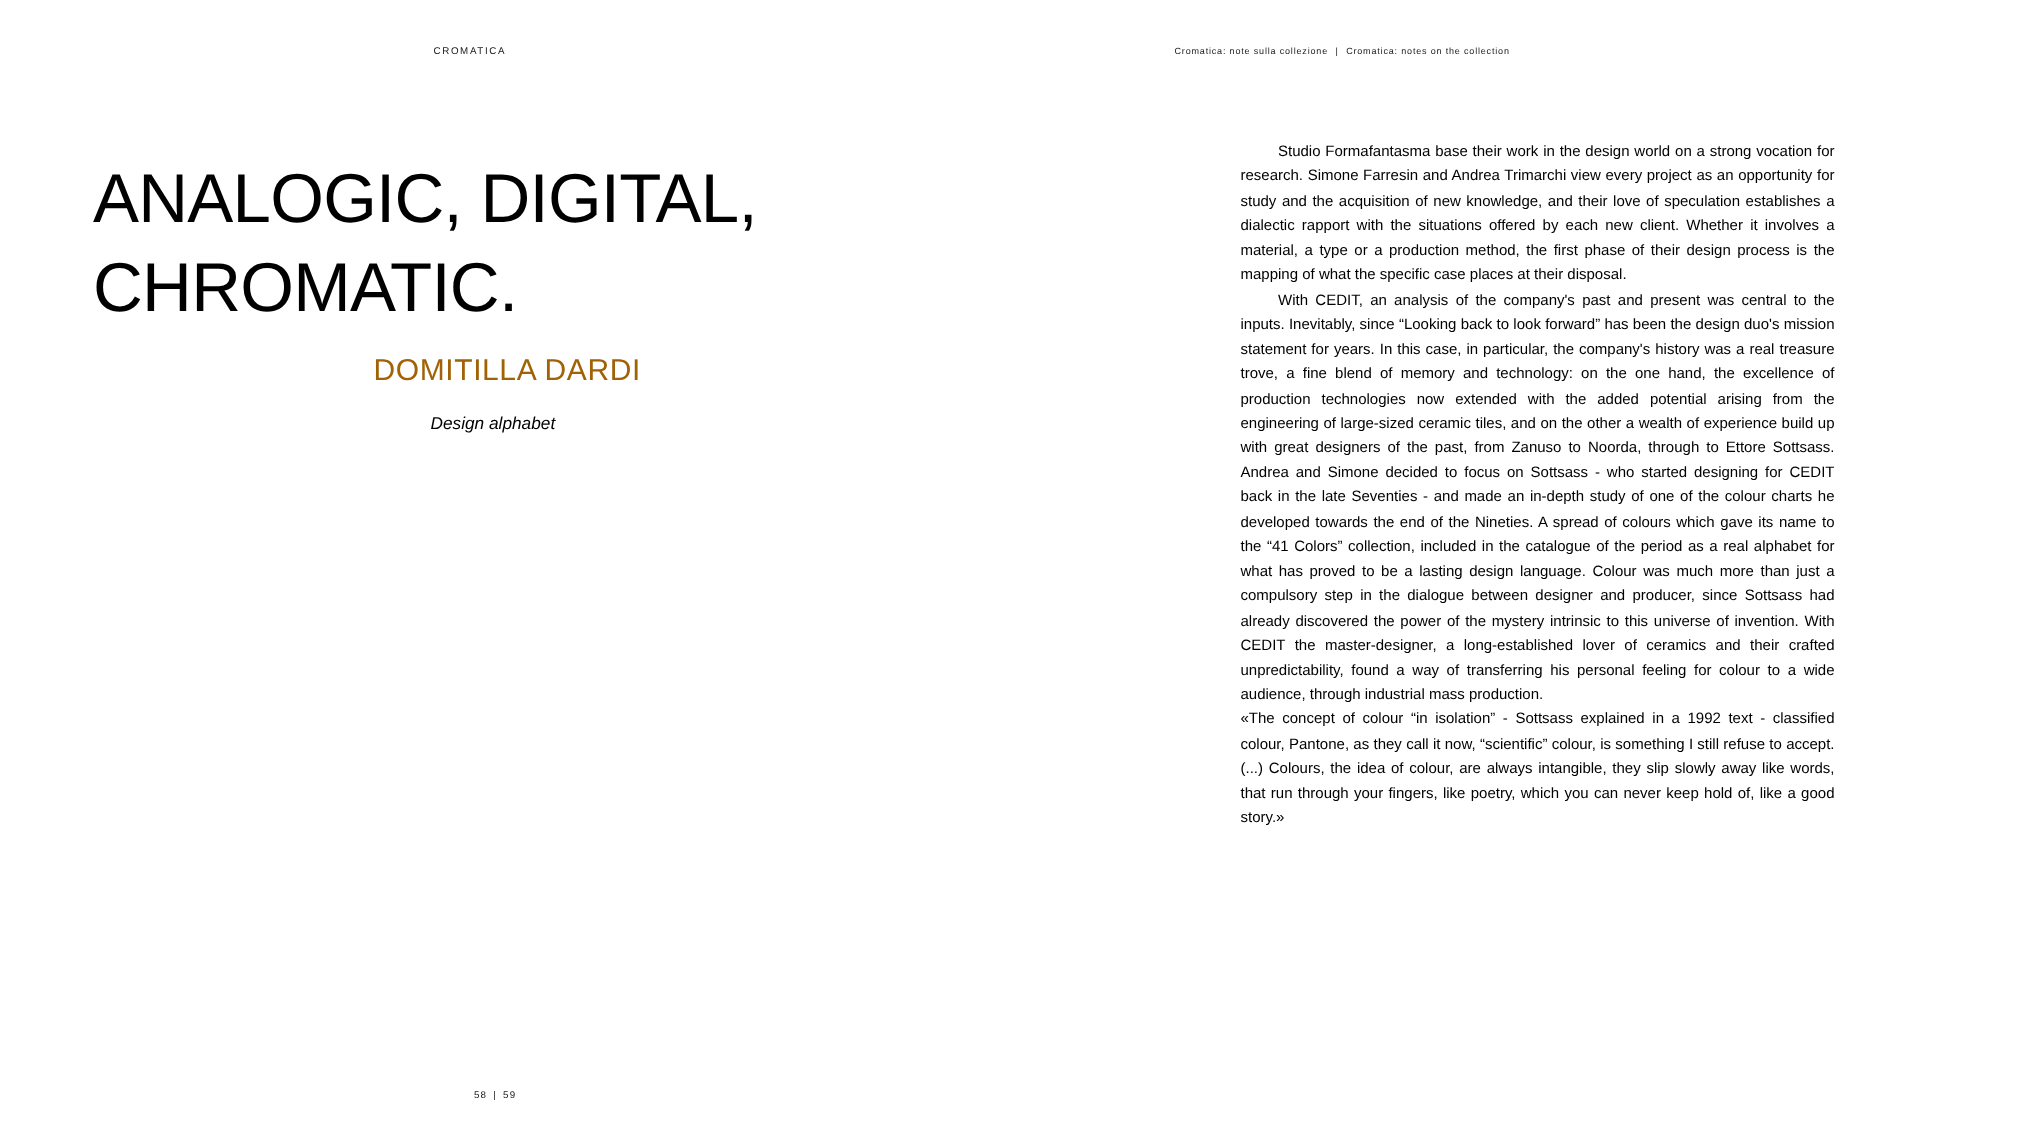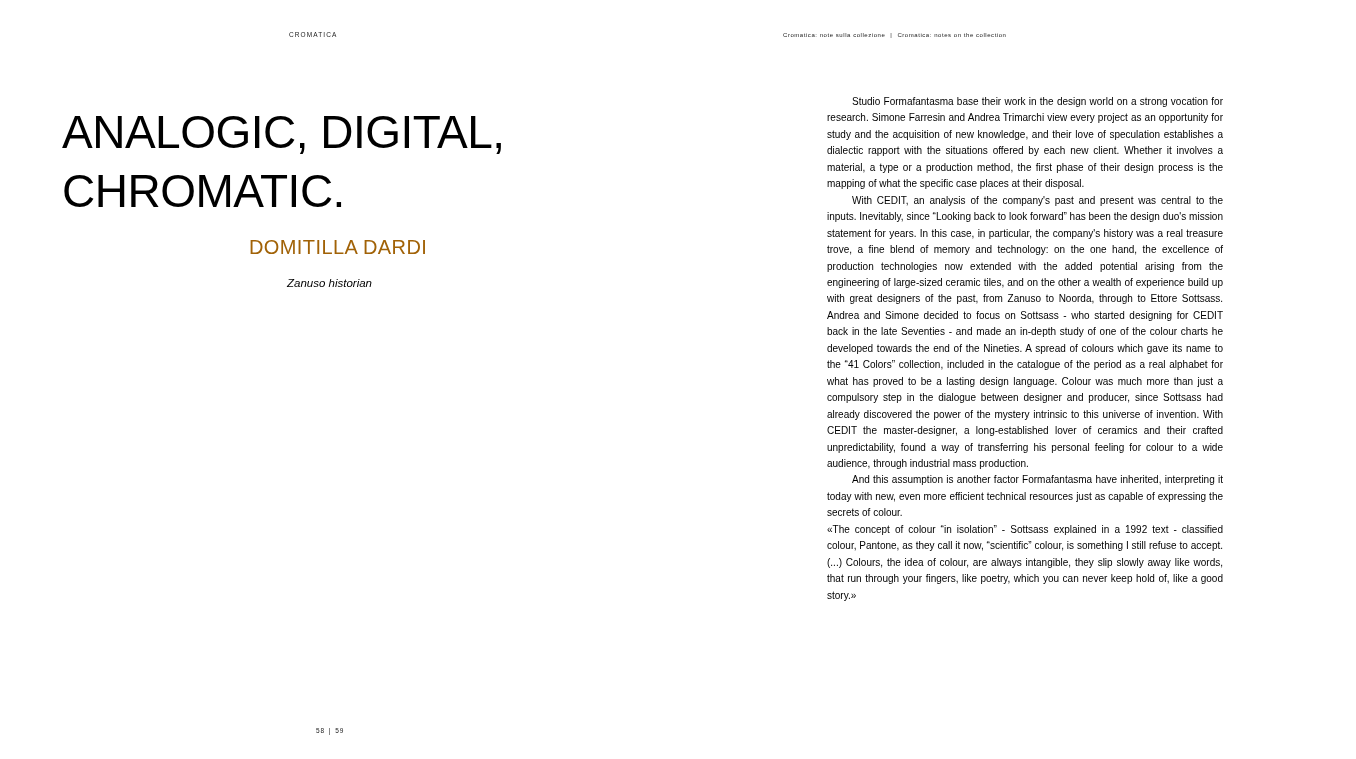--- a/index.html
+++ b/index.html
@@ -115,26 +115,25 @@
 
   <div class="runhead-left">CROMATICA</div>
 
   <div class="runhead-right">
     <span>Cromatica: note sulla collezione</span><span class="sep">|</span><span>Cromatica: notes on the collection</span>
   </div>
 
   <h1 class="title">ANALOGIC, DIGITAL, CHROMATIC.</h1>
 
   <div class="author">DOMITILLA DARDI</div>
-  <div class="author-role">Zanuso historian</div>
+  <div class="author-role">Design alphabet</div>
 
   <div class="body-col">
     <p class="indent">Studio Formafantasma base their work in the design world on a strong vocation for research. Simone Farresin and Andrea Trimarchi view every project as an opportunity for study and the acquisition of new knowledge, and their love of speculation establishes a dialectic rapport with the situations offered by each new client. Whether it involves a material, a type or a production method, the first phase of their design process is the mapping of what the specific case places at their disposal.</p>
     <p class="indent">With CEDIT, an analysis of the company's past and present was central to the inputs. Inevitably, since “Looking back to look forward” has been the design duo's mission statement for years. In this case, in particular, the company's history was a real treasure trove, a fine blend of memory and technology: on the one hand, the excellence of production technologies now extended with the added potential arising from the engineering of large-sized ceramic tiles, and on the other a wealth of experience build up with great designers of the past, from Zanuso to Noorda, through to Ettore Sottsass. Andrea and Simone decided to focus on Sottsass - who started designing for CEDIT back in the late Seventies - and made an in-depth study of one of the colour charts he developed towards the end of the Nineties. A spread of colours which gave its name to the “41 Colors” collection, included in the catalogue of the period as a real alphabet for what has proved to be a lasting design language. Colour was much more than just a compulsory step in the dialogue between designer and producer, since Sottsass had already discovered the power of the mystery intrinsic to this universe of invention. With CEDIT the master-designer, a long-established lover of ceramics and their crafted unpredictability, found a way of transferring his personal feeling for colour to a wide audience, through industrial mass production.</p>
-    <p class="indent">And this assumption is another factor Formafantasma have inherited, interpreting it today with new, even more efficient technical resources just as capable of expressing the secrets of colour.</p>
     <p>«The concept of colour “in isolation” - Sottsass explained in a 1992 text - classified colour, Pantone, as they call it now, “scientific” colour, is something I still refuse to accept. (...) Colours, the idea of colour, are always intangible, they slip slowly away like words, that run through your fingers, like poetry, which you can never keep hold of, like a good story.»</p>
   </div>
 
   <div class="folio">
     <span>58</span><span class="sep">|</span><span>59</span>
   </div>
 
 </div>
 
 </body></html>

